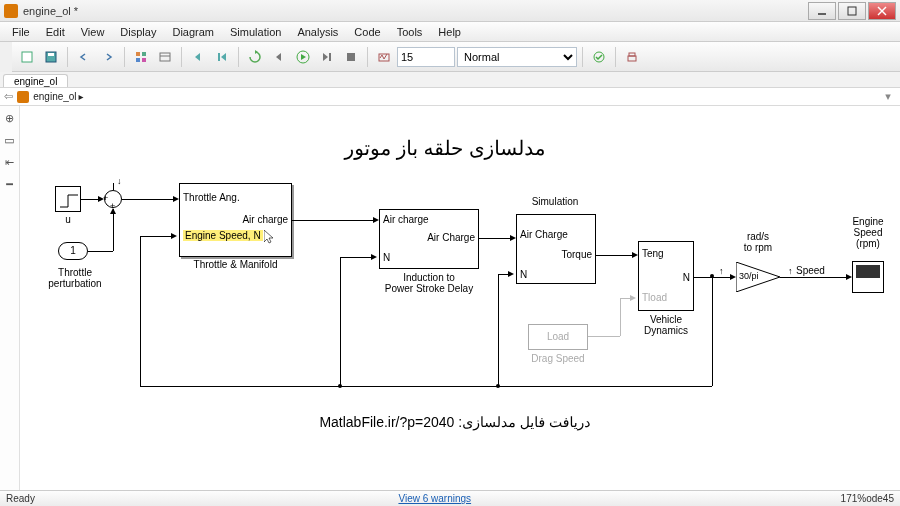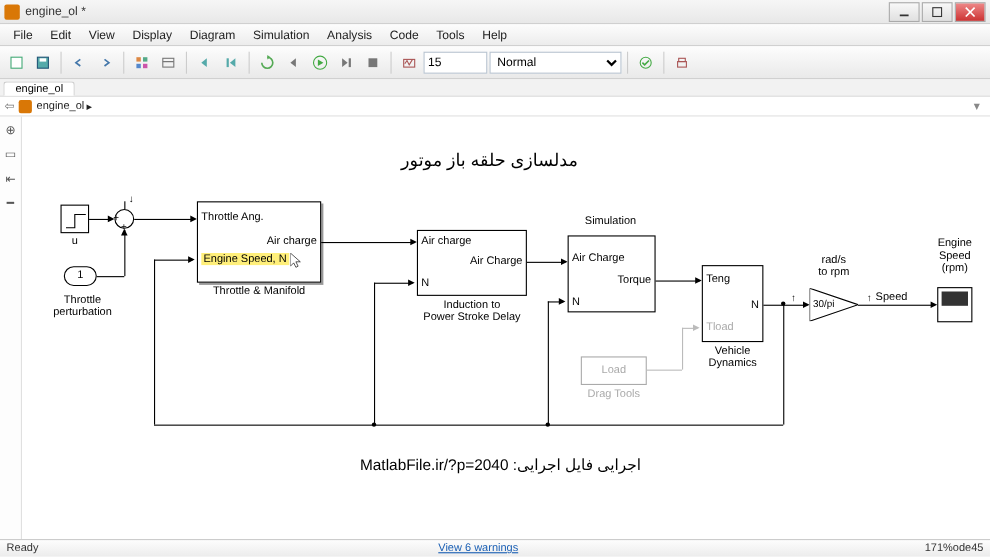--- a/index.html
+++ b/index.html
@@ -11,21 +11,21 @@
 .titlebar .title { flex: 1; color: #333; font-size: 11px; }
 .window-btn { width: 28px; height: 18px; margin-left: 2px; display: flex; align-items: center; justify-content: center; border: 1px solid #aaa; background: linear-gradient(#f8f8f8,#e0e0e0); }
 .window-btn.close { background: linear-gradient(#e88,#c33); color: #fff; }
 .window-btn svg { width: 10px; height: 10px; }
 
 
 .menubar { height: 20px; background: linear-gradient(#fdfdfd,#ececec); border-bottom: 1px solid #ccc; display: flex; align-items: center; padding-left: 4px; }
 .menubar span { padding: 2px 8px; color: #222; cursor: default; }
 
 
-.toolbar { height: 30px; background: linear-gradient(#fdfdfd,#e9e9e9); border-bottom: 1px solid #ccc; display: flex; align-items: center; padding: 12px 4px; gap: 2px; }
+.toolbar { height: 30px; background: linear-gradient(#fdfdfd,#e9e9e9); border-bottom: 1px solid #ccc; display: flex; align-items: center; padding: 12px 4px; gap: 2px; margin-left: 12px; }
 .tb-btn { width: 22px; height: 22px; display: flex; align-items: center; justify-content: center; border: 1px solid transparent; border-radius: 2px; }
 .tb-sep { width: 1px; height: 20px; background: #ccc; margin: 0 3px; }
 .tb-input { width: 58px; height: 20px; border: 1px solid #b8c4d0; padding: 0 3px; font-size: 11px; background: #fff; }
 .tb-select { height: 20px; border: 1px solid #b8c4d0; font-size: 11px; background: #fff; padding: 0 2px; width: 120px; }
 
 
 .tabrow { height: 16px; background: #f2f2f2; border-bottom: 1px solid #d6d6d6; display: flex; align-items: flex-end; padding-left: 3px; }
 .tab { padding: 1px 10px 0; font-size: 10px; background: #fff; border: 1px solid #ccc; border-bottom: none; border-radius: 3px 3px 0 0; }
 
 
@@ -213,21 +213,21 @@
 
 <div class="work">
   <div class="sidetool">
     <div class="sbtn">⊕</div>
     <div class="sbtn">▭</div>
     <div class="sbtn">⇤</div>
     <div class="sbtn">━</div>
   </div>
   <div class="canvas">
 
-    <div class="block-label" style="left:300px; top:30px; width:250px; font-size:16px; direction:rtl">مدلسازی حلقه باز موتور</div>
+    <div class="block-label" style="left:300px; top:30px; width:250px; font-size:20px; direction:rtl">مدلسازی حلقه باز موتور</div>
 
     <div class="block" style="left:35px; top:80px; width:26px; height:26px">
       <svg width="26" height="26">
           <path d="M4 20 L12 20 L12 8 L22 8" fill="none" stroke="#000"></path>
         </svg>
     </div>
     <div class="block-label" style="left:35px; top:108px; width:26px">u</div>
 
     <div class="wire" style="left:61px; top:93px; width:21px; height:1px"></div>
     <div class="arrowhead" style="left:78px; top:90px"></div>
@@ -288,21 +288,21 @@
 
     <div class="block" style="left:618px; top:135px; width:56px; height:70px">
       <div class="port-label" style="left:3px; top:6px">Teng</div>
       <div class="port-label" style="right:3px; top:30px">N</div>
       <div class="port-label greytext" style="left:3px; top:50px">Tload</div>
     </div>
     <div class="block-label" style="left:603px; top:208px; width:86px; white-space:pre-line">Vehicle
 Dynamics</div>
 
     <div class="block" style="left:508px; top:218px; width:60px; height:26px; text-align:center; line-height:24px; color:#aaa; border-color:#aaa">Load</div>
-    <div class="block-label greytext" style="left:500px; top:247px; width:76px">Drag Tools</div>
+    <div class="block-label greytext" style="left:500px; top:247px; width:76px">Drag Speed</div>
 
     <div style="position:absolute;left:568px;top:230px;width:32px;height:1px;background:#bbb"></div>
     <div style="position:absolute;left:600px;top:192px;width:1px;height:38px;background:#bbb"></div>
     <div style="position:absolute;left:600px;top:192px;width:14px;height:1px;background:#bbb"></div>
     <div style="position:absolute;left:610px;top:189px;width:0;height:0;border-top:3px solid transparent;border-bottom:3px solid transparent;border-left:6px solid #bbb"></div>
 
     <div class="wire" style="left:674px; top:171px; width:40px; height:1px"></div>
     <div class="arrowhead" style="left:710px; top:168px"></div>
     <div style="position:absolute;left:690px;top:168px;width:4px;height:4px;background:#000;border-radius:50%"></div>
     <div style="position:absolute;left:699px;top:160px;font-size:9px">↑</div>
@@ -339,21 +339,21 @@
     <div class="wire" style="left:320px; top:151px; width:35px; height:1px"></div>
     <div class="arrowhead" style="left:351px; top:148px"></div>
     <div style="position:absolute;left:318px;top:278px;width:4px;height:4px;background:#000;border-radius:50%"></div>
 
     <div class="wire" style="left:478px; top:168px; width:1px; height:112px"></div>
     <div class="wire" style="left:478px; top:168px; width:14px; height:1px"></div>
     <div class="arrowhead" style="left:488px; top:165px"></div>
     <div style="position:absolute;left:476px;top:278px;width:4px;height:4px;background:#000;border-radius:50%"></div>
 
     <div class="block-label" style="left:260px; top:308px; width:350px; font-size:14px; direction:rtl">
-      <span>اجرایی فایل اجرایی:</span> <span style="direction:ltr;unicode-bidi:embed">MatlabFile.ir/?p=2040</span>
+      <span>دریافت فایل مدلسازی:</span> <span style="direction:ltr;unicode-bidi:embed">MatlabFile.ir/?p=2040</span>
     </div>
 
   </div>
 </div>
 
 <div class="statusbar">
   <span class="left">Ready</span>
   <span class="center">View 6 warnings</span>
   <span class="zoom">171%</span>
   <span class="right">ode45</span>

